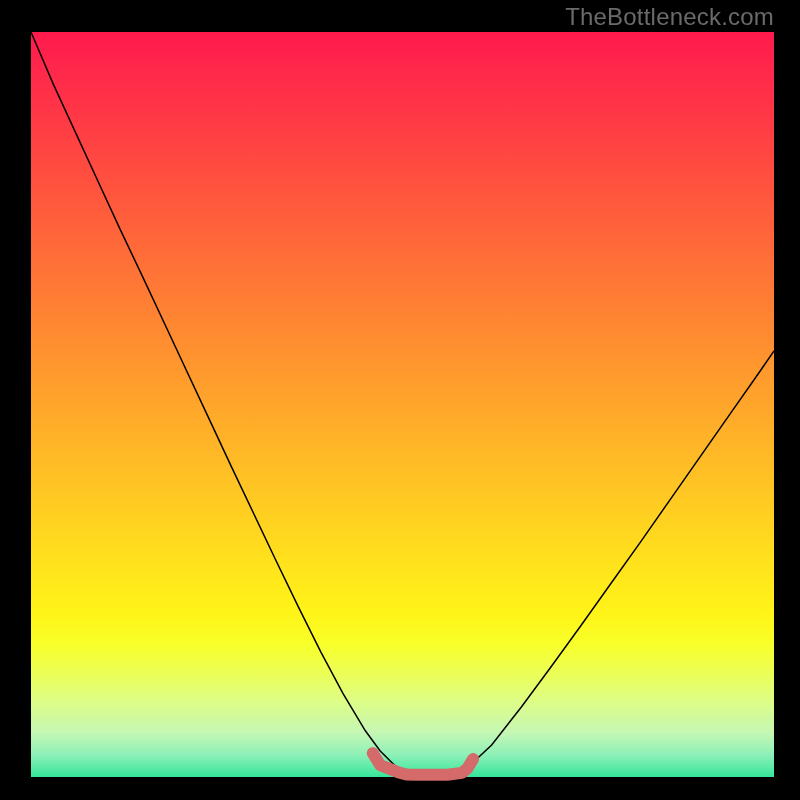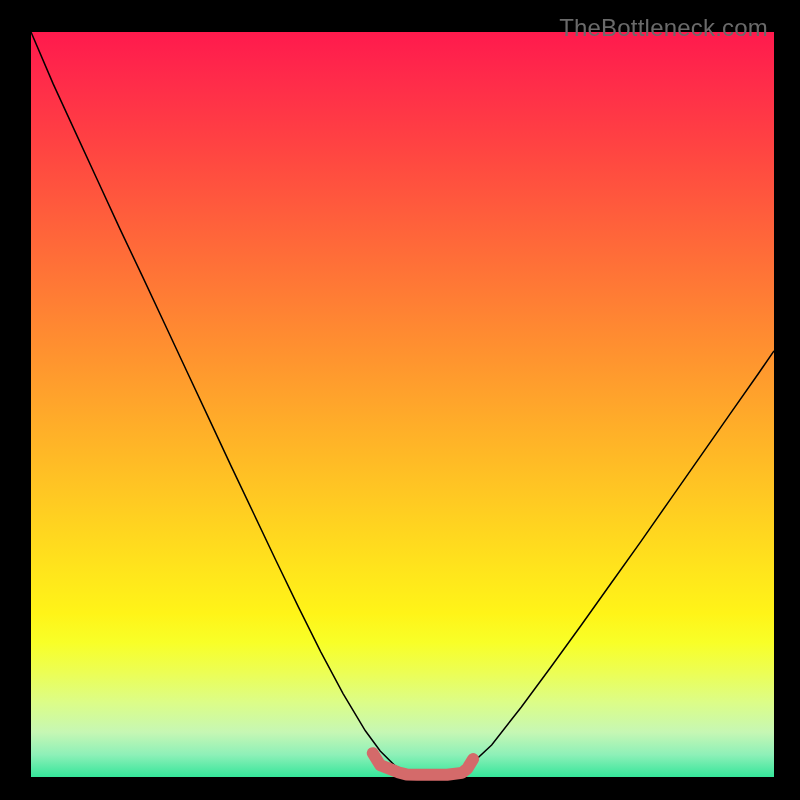--- a/index.html
+++ b/index.html
@@ -60,14 +60,14 @@
 </style>
 </head>
 <body>
 
 <div class="frame">
   <div class="plot-area" style="left: 31px; top: 32px; width: 743px; height: 745px;"></div>
   <svg class="curve" width="800" height="800" viewBox="0 0 800 800">
     <path fill="none" stroke="#000000" stroke-width="1.5" d="M31.00 32.00 L53.29 84.15 L75.58 132.57 L97.87 181.00 L120.16 229.43 L142.45 276.36 L164.74 324.04 L187.03 371.72 L209.32 419.40 L231.61 467.08 L253.90 514.01 L276.19 560.95 L298.48 607.14 L320.77 651.84 L343.06 693.56 L365.35 730.81 L380.21 750.92 L395.07 765.83 L409.93 773.27 L424.79 775.51 L439.65 775.51 L454.51 773.27 L469.37 765.83 L491.66 744.96 L521.38 706.97 L551.10 666.74 L580.82 625.76 L610.54 584.04 L640.26 542.33 L669.98 499.86 L699.70 457.39 L729.42 414.93 L759.14 372.47 L774.00 350.86"></path>
     <path fill="none" stroke="#d46a6a" stroke-width="12" stroke-linecap="round" stroke-linejoin="round" d="M372.78 753.16 L380.21 765.08 L398.79 772.53 L406.21 774.39 L417.36 774.76 L432.22 774.76 L447.08 774.76 L461.94 772.90 L467.14 768.80 L473.08 759.12"></path>
   </svg>
-  <div class="watermark" style="right: 32px; top: 3px; margin-top: 11px;">TheBottleneck.com</div>
+  <div class="watermark" style="right: 26px; top: 3px;">TheBottleneck.com</div>
 </div>
 
 </body></html>

